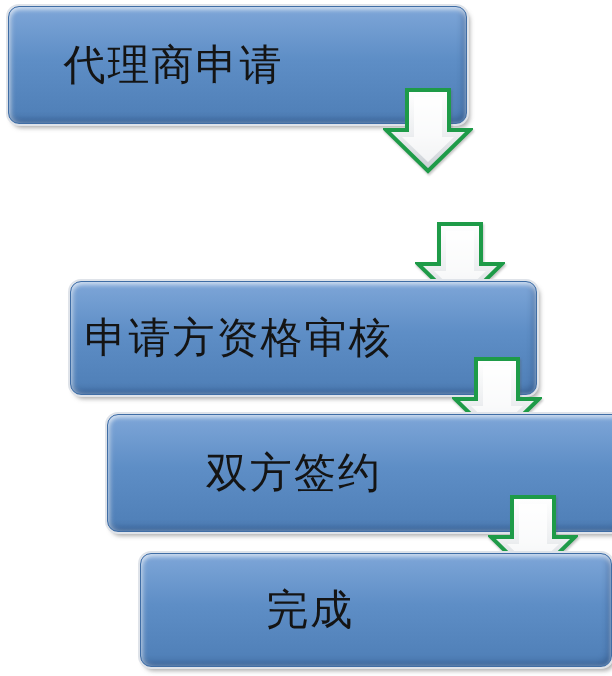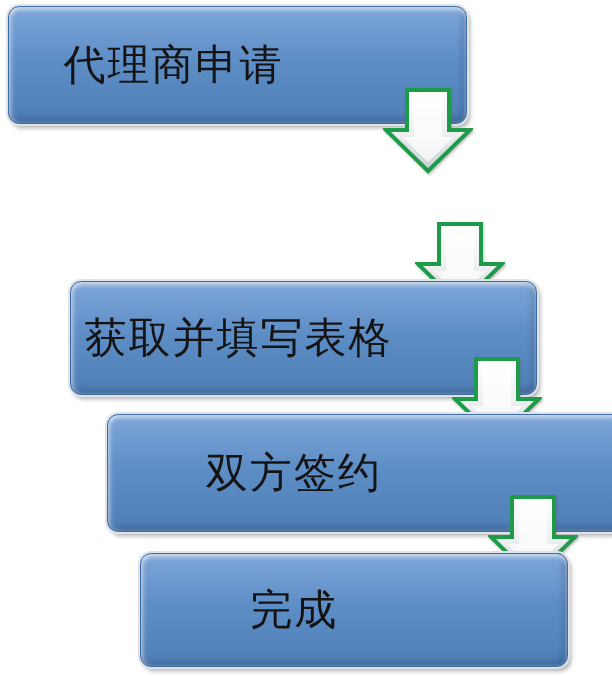--- a/index.html
+++ b/index.html
@@ -45,21 +45,21 @@
     line-height: 1;
     letter-spacing: 2px;
     color: var(--text, #141414);
     white-space: nowrap;
   }
   
   .step-1 { left: 8px;   top: 6px;   width: 459px; height: 118px; }
   .step-2 { left: 40px;  top: 146px; width: 466px; height: 112px; }
   .step-3 { left: 70px;  top: 281px; width: 467px; height: 114px; }
   .step-4 { left: 107px; top: 414px; width: 518px; height: 118px; }
-  .step-5 { left: 140px; top: 553px; width: 428px; height: 114px; }
+  .step-5 { left: 140px; top: 553px; width: 472px; height: 114px; }
 
   .down-arrow {
     position: absolute;
     width: 90px;
     height: 86px;
     filter: drop-shadow(1px 2px 1px rgba(90,90,90,0.35));
   }
   .down-arrow svg { display: block; }
   .arrow-1 { left: 383px; top: 88px;  }
   .arrow-2 { left: 415px; top: 222px; }
@@ -93,21 +93,21 @@
           <stop offset="0" stop-color="#ffffff"></stop>
           <stop offset="0.55" stop-color="#eceef0"></stop>
           <stop offset="1" stop-color="#c6ccd2"></stop>
         </linearGradient>
       </defs>
       <polygon points="24,2 66,2 66,42 87,42 45,83 3,42 24,42" fill="url(#arrowGrad)" style="stroke: var(--arrow-green, #1e9b48);" stroke-width="4" stroke-linejoin="miter"></polygon>
       <polygon points="31,9 59,9 59,49 71,49 45,74 19,49 31,49" fill="#ffffff" opacity="0.72"></polygon>
     </svg>
   </div>
     <div class="step-box step-3">
-    <span class="step-label">获取并填写表格</span>
+    <span class="step-label">申请方资格审核</span>
   </div>
     <div class="down-arrow arrow-3">
     <svg viewBox="0 0 90 86" width="90" height="86" aria-hidden="true">
       <defs>
         <linearGradient id="arrowGrad" x1="0" y1="0" x2="0" y2="1">
           <stop offset="0" stop-color="#ffffff"></stop>
           <stop offset="0.55" stop-color="#eceef0"></stop>
           <stop offset="1" stop-color="#c6ccd2"></stop>
         </linearGradient>
       </defs>

